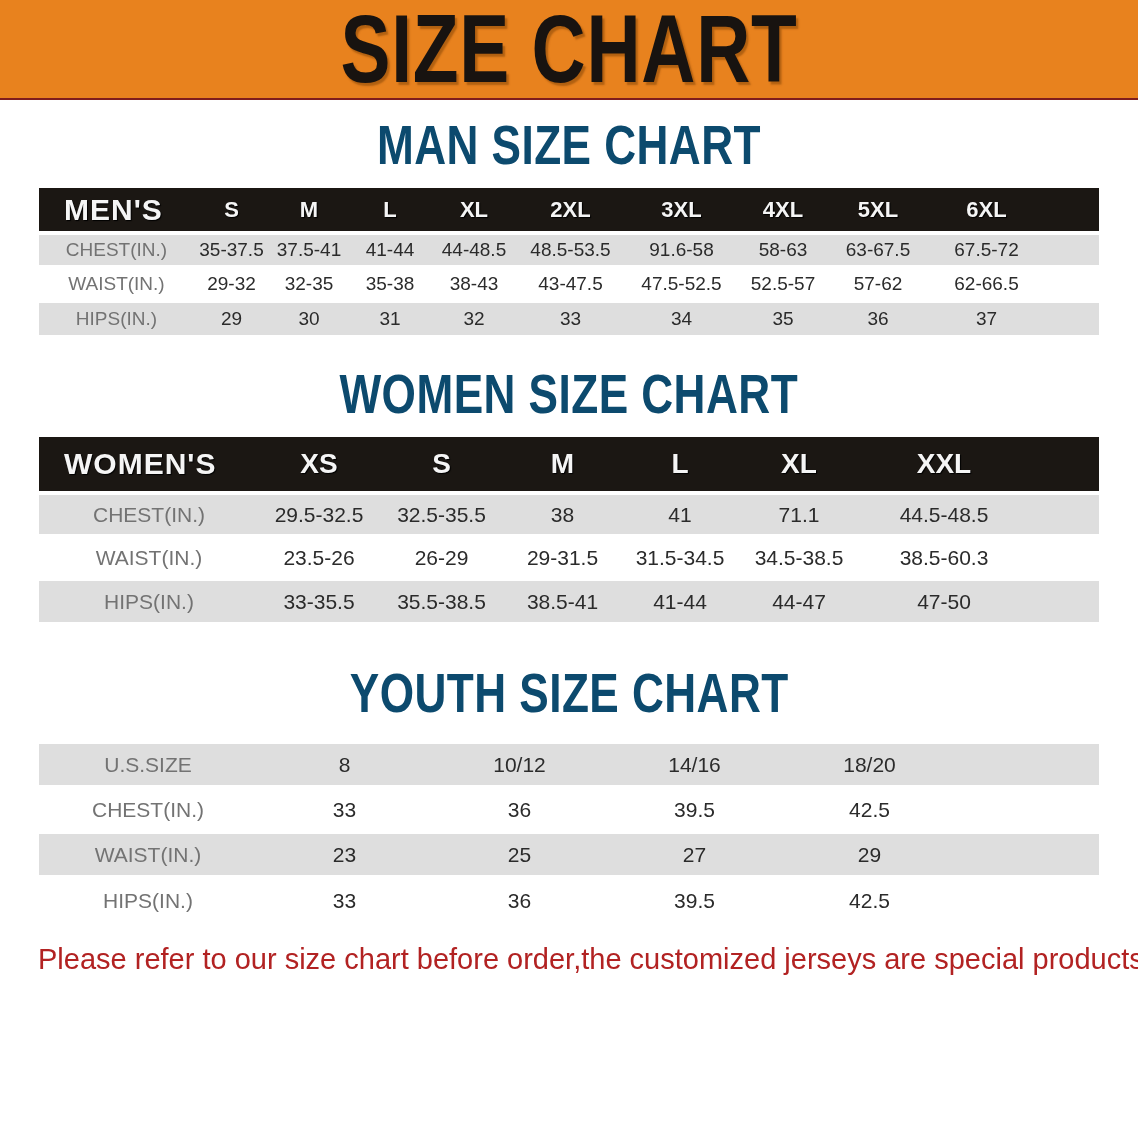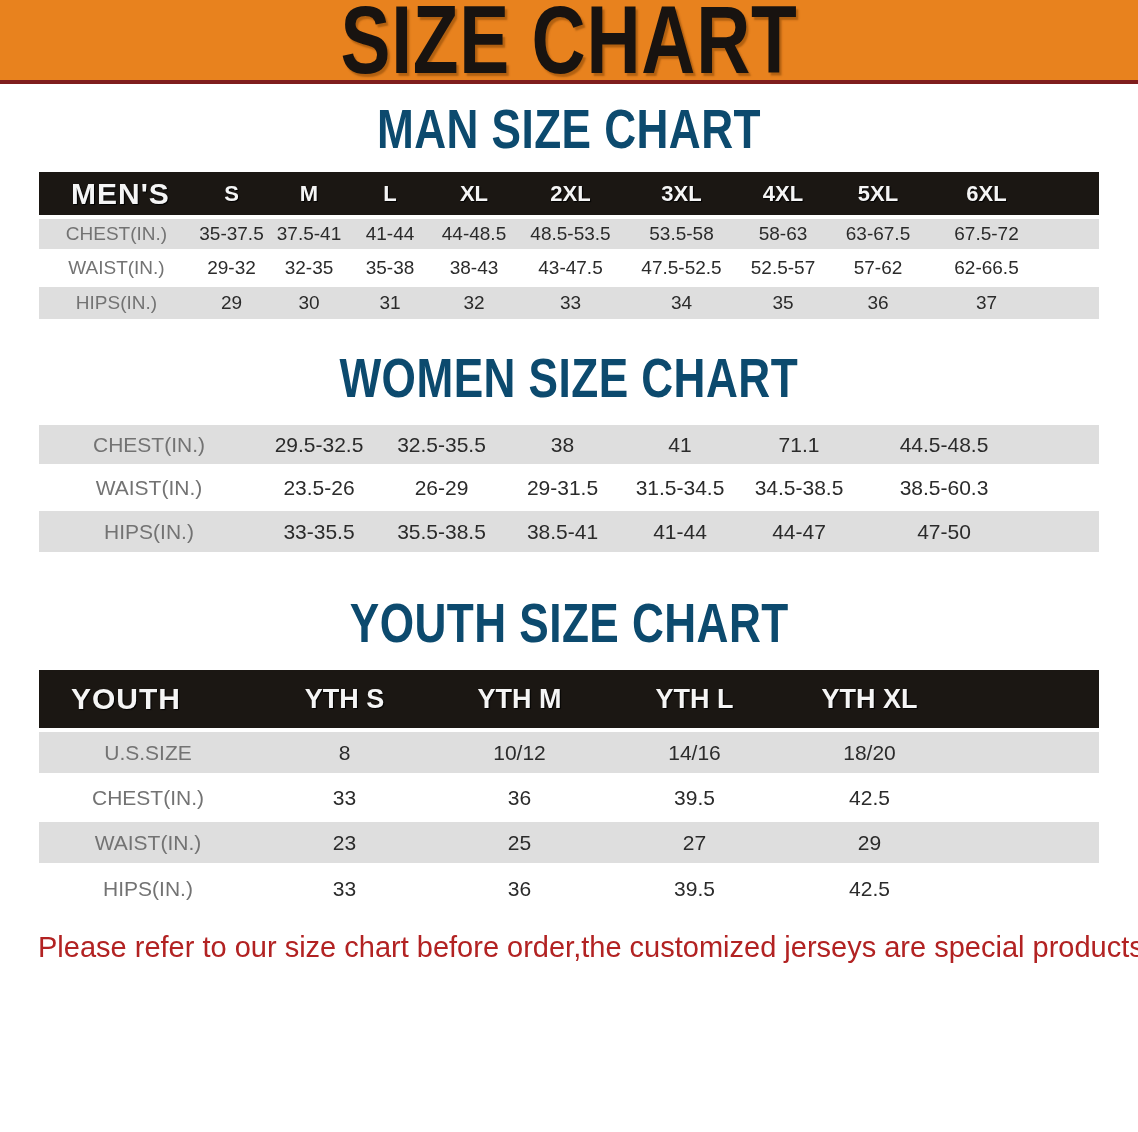--- a/index.html
+++ b/index.html
@@ -1,21 +1,21 @@
 <!DOCTYPE html>
 <html><head>
 <meta charset="utf-8">
 <style>
   * { margin:0; padding:0; box-sizing:border-box; }
   html,body { width:1138px; height:1132px; background:#ffffff;
     font-family:"Liberation Sans", sans-serif; overflow:hidden; }
 
   
-  .banner { height:84px; background:#e8821e; display:flex; align-items:center;
-    justify-content:center; border-bottom:4px solid #7f1d1d; }
+  .banner { height:100px; background:#e8821e; display:flex; align-items:center;
+    justify-content:center; border-bottom:2px solid #7f1d1d; }
   .banner-title { font-size:96px; font-weight:bold; color:#181310; line-height:1;
     display:inline-block; transform:scale(0.78,1.0); letter-spacing:1px;
     text-shadow:3px 3px 2px rgba(110,55,0,0.45); white-space:nowrap; }
 
   
   .section-heading { text-align:center; height:54px; line-height:54px;
     font-weight:bold; color:#0c4a6e; white-space:nowrap; }
   .section-heading .txt { display:inline-block; font-size:52px; font-weight:bold;
     transform:scale(0.85,1.08); letter-spacing:0.5px; }
   #heading-man   { margin-top:18px; }
@@ -24,21 +24,21 @@
 
   
   table { width:1060px; margin:0 auto; border-collapse:collapse; table-layout:fixed; }
   #table-men   { margin-top:16px; }
   #table-women { margin-top:16px; }
   #table-youth { margin-top:20px; }
 
   tr.header-row { background:#1b1713; }
   tr.header-row th { color:#f5f5f5; font-weight:bold; text-align:center;
     text-shadow:1px 1px 1px #000; white-space:nowrap; }
-  tr.header-row th.label-cell { text-align:left; padding-left:32px;
+  tr.header-row th.label-cell { text-align:left; padding-left:25px;
     letter-spacing:1px; }
 
   #table-men   tr.header-row { height:45px; }
   #table-men   tr.header-row th { font-size:22px; }
   #table-men   tr.header-row th.label-cell { font-size:30px; }
   #table-women tr.header-row { height:56px; }
   #table-women tr.header-row th { font-size:28px; }
   #table-women tr.header-row th.label-cell { font-size:30px; }
   #table-youth tr.header-row { height:60px; }
   #table-youth tr.header-row th { font-size:27px; }
@@ -97,21 +97,21 @@
         <th>6XL</th>
         <th></th>
       </tr>
       <tr class="data stripe" style="background: rgb(222, 222, 222);">
         <td class="label-cell">CHEST(IN.)</td>
         <td>35-37.5</td>
         <td>37.5-41</td>
         <td>41-44</td>
         <td>44-48.5</td>
         <td>48.5-53.5</td>
-        <td>53.5-58</td>
+        <td>91.6-58</td>
         <td>58-63</td>
         <td>63-67.5</td>
         <td>67.5-72</td>
         <td></td>
       </tr>
       <tr class="data plain">
         <td class="label-cell">WAIST(IN.)</td>
         <td>29-32</td>
         <td>32-35</td>
         <td>35-38</td>
@@ -148,20 +148,30 @@
     <col style="width:220px">
       <col style="width:120px">
       <col style="width:125px">
     <col style="width:117px">
       <col style="width:118px">
       <col style="width:120px">
     <col style="width:170px">
       <col style="width:70px">
   </colgroup>
   <tbody>
+      <tr class="header-row" style="background: rgb(27, 23, 19);">
+        <th class="label-cell">WOMEN'S</th>
+        <th>XS</th>
+        <th>S</th>
+        <th>M</th>
+        <th>L</th>
+        <th>XL</th>
+        <th>XXL</th>
+        <th></th>
+      </tr>
       <tr class="data stripe" style="background: rgb(222, 222, 222);">
         <td class="label-cell">CHEST(IN.)</td>
         <td>29.5-32.5</td>
         <td>32.5-35.5</td>
         <td>38</td>
         <td>41</td>
         <td>71.1</td>
         <td>44.5-48.5</td>
         <td></td>
       </tr>
@@ -195,28 +205,20 @@
 <table id="table-youth">
   <colgroup>
     <col style="width:218px">
       <col style="width:175px">
       <col style="width:175px">
     <col style="width:175px">
       <col style="width:175px">
       <col style="width:142px">
   </colgroup>
   <tbody>
-      <tr class="header-row" style="background: rgb(27, 23, 19);">
-        <th class="label-cell">YOUTH</th>
-        <th>YTH S</th>
-        <th>YTH M</th>
-        <th>YTH L</th>
-        <th>YTH XL</th>
-        <th></th>
-      </tr>
       <tr class="data stripe" style="background: rgb(222, 222, 222);">
         <td class="label-cell">U.S.SIZE</td>
         <td>8</td>
         <td>10/12</td>
         <td>14/16</td>
         <td>18/20</td>
         <td></td>
       </tr>
       <tr class="data plain">
         <td class="label-cell">CHEST(IN.)</td>

